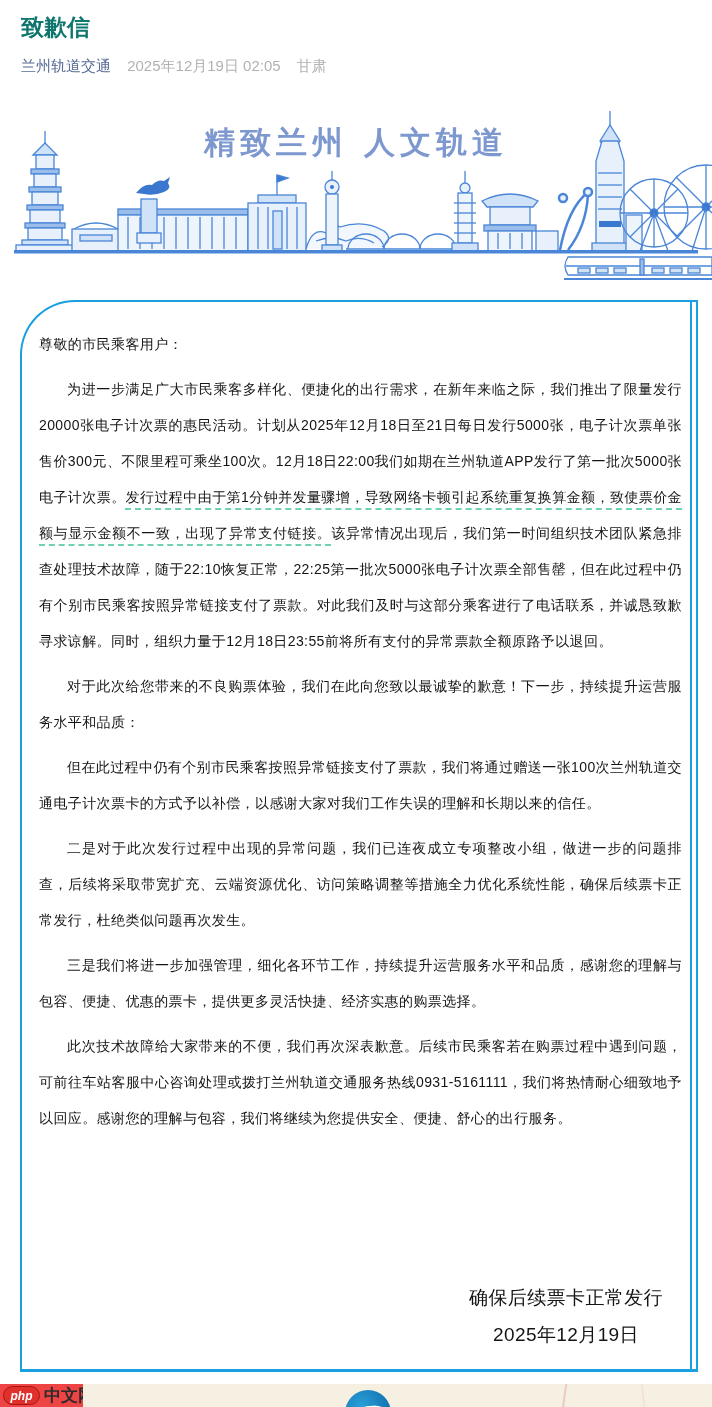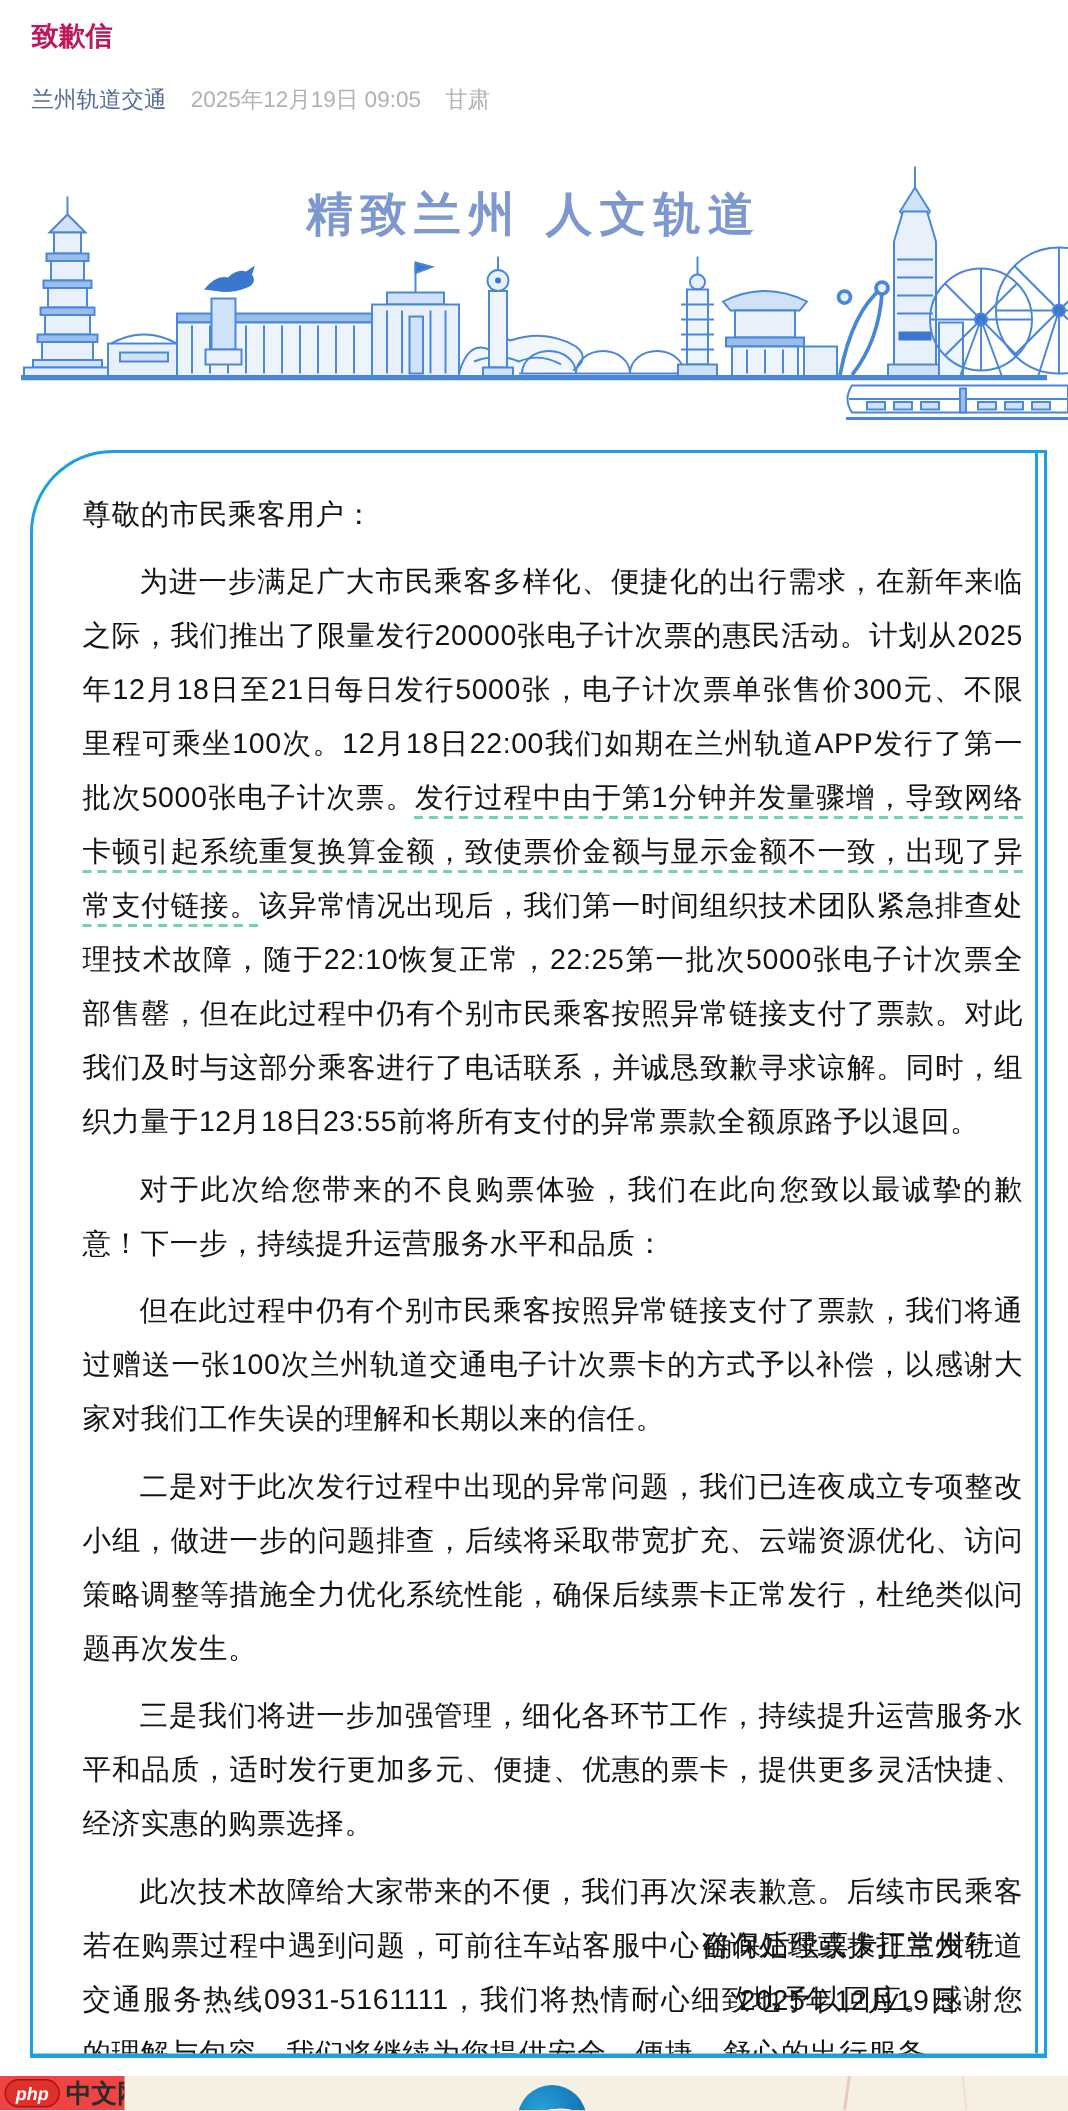--- a/index.html
+++ b/index.html
@@ -1,35 +1,35 @@
 <!DOCTYPE html>
 <html><head>
 <meta charset="utf-8">
 <style>
   html,body{margin:0;padding:0;background:#ffffff;}
   #page{position:relative;width:712px;height:1407px;background:#fff;overflow:hidden;
         font-family:"Liberation Sans",sans-serif;}
 
   
-  .article-title{position:absolute;left:21px;top:12px;font-size:18px;font-weight:700;color:#be185d;}
+  .article-title{position:absolute;left:21px;top:12px;font-size:23px;font-weight:700;color:#0f766e;}
   .byline{position:absolute;left:21px;top:57px;font-size:15px;}
   .byline .author{color:#576b95;margin-right:12px;font-family:Liberation Mono, monospace;}
   .byline .meta{color:#b2b2b2;margin-right:12px;}
 
   
   .banner{position:absolute;left:0;top:103px;width:624px;height:182px;text-align:right;}
   .banner svg{display:block;}
   .slogan-text{font-family:"DejaVu Serif",serif;font-weight:700;letter-spacing:5px;}
 
   
   .letter{position:absolute;left:20px;top:300px;width:678px;height:1072px;box-sizing:border-box;
           border:2px solid #1b9fe0;border-bottom-width:3px;border-radius:55px 0 0 0;
           padding:24px 14px 0 17px;overflow:hidden;}
   .inner-border{position:absolute;top:0;bottom:0;right:4px;width:2px;background:#1b9fe0;}
-  .letter p{margin:9px 0 0 16px;font-size:19px;line-height:36px;color:#141414;
+  .letter p{margin:9px 0 0 0;font-size:14px;line-height:36px;color:#141414;
             letter-spacing:0.4px;text-align:justify;}
   .letter p.salutation{margin-top:0;}
   .letter p.indent{text-indent:2em;}
   .u-teal{text-decoration:underline dashed #6fd3ae 2px;text-underline-offset:6px;}
   .signature{position:absolute;right:33px;bottom:16px;width:fit-content;text-align:center;
              font-size:19px;line-height:37px;color:#141414;letter-spacing:0.4px;}
 
   
   .footer{position:absolute;left:0;top:1384px;width:712px;height:23px;background:#ef4444;}
   .php-logo{position:absolute;left:3px;top:1px;display:flex;align-items:center;height:21px;}
@@ -49,21 +49,21 @@
                border-radius:50% 50% 0 0;border-top:4px solid #fff;transform:rotate(-8deg);}
 </style>
 </head>
 <body>
 
 <div id="page">
 
   <div class="article-title">致歉信</div>
   <div class="byline">
     <span class="author">兰州轨道交通</span>
-    <span class="meta">2025年12月19日 09:05</span>
+    <span class="meta">2025年12月19日 02:05</span>
     <span class="meta">甘肃</span>
   </div>
 
   <div class="banner">
     <svg width="712" height="182" viewBox="0 0 712 182">
       <g fill="none" stroke="#4a86d8" stroke-width="1.3">
 
         <text class="slogan-text" x="356" y="50" text-anchor="middle" font-size="31" fill="#7d98cf" stroke="none">精致兰州 人文轨道</text>
 
         <g>
@@ -222,21 +222,21 @@
   <div class="letter">
     <div class="inner-border"></div>
 
     <p class="salutation">尊敬的市民乘客用户：</p>
 
     <p class="indent"><span>为进一步满足广大市民乘客多样化、便捷化的出行需求，在新年来临之际，我们推出了限量发行20000张电子计次票的惠民活动。计划从2025年12月18日至21日每日发行5000张，电子计次票单张售价300元、不限里程可乘坐100次。12月18日22:00我们如期在兰州轨道APP发行了第一批次5000张电子计次票。</span><span class="u-teal">发行过程中由于第1分钟并发量骤增，导致网络卡顿引起系统重复换算金额，致使票价金额与显示金额不一致，出现了异常支付链接。</span><span>该异常情况出现后，我们第一时间组织技术团队紧急排查处理技术故障，随于22:10恢复正常，22:25第一批次5000张电子计次票全部售罄，但在此过程中仍有个别市民乘客按照异常链接支付了票款。对此我们及时与这部分乘客进行了电话联系，并诚恳致歉寻求谅解。同时，组织力量于12月18日23:55前将所有支付的异常票款全额原路予以退回。</span></p>
 
     <p class="indent">对于此次给您带来的不良购票体验，我们在此向您致以最诚挚的歉意！下一步，持续提升运营服务水平和品质：</p>
     <p class="indent">但在此过程中仍有个别市民乘客按照异常链接支付了票款，我们将通过赠送一张100次兰州轨道交通电子计次票卡的方式予以补偿，以感谢大家对我们工作失误的理解和长期以来的信任。</p>
     <p class="indent">二是对于此次发行过程中出现的异常问题，我们已连夜成立专项整改小组，做进一步的问题排查，后续将采取带宽扩充、云端资源优化、访问策略调整等措施全力优化系统性能，确保后续票卡正常发行，杜绝类似问题再次发生。</p>
-    <p class="indent">三是我们将进一步加强管理，细化各环节工作，持续提升运营服务水平和品质，适时发行更加多元、便捷、优惠的票卡，提供更多灵活快捷、经济实惠的购票选择。</p>
+    <p class="indent">三是我们将进一步加强管理，细化各环节工作，持续提升运营服务水平和品质，感谢您的理解与包容、便捷、优惠的票卡，提供更多灵活快捷、经济实惠的购票选择。</p>
     <p class="indent">此次技术故障给大家带来的不便，我们再次深表歉意。后续市民乘客若在购票过程中遇到问题，可前往车站客服中心咨询处理或拨打兰州轨道交通服务热线0931-5161111，我们将热情耐心细致地予以回应。感谢您的理解与包容，我们将继续为您提供安全、便捷、舒心的出行服务。</p>
 
     <div class="signature">
       <div>确保后续票卡正常发行</div>
       <div>2025年12月19日</div>
     </div>
   </div>
 
   <div class="footer">
     <div class="php-logo">

